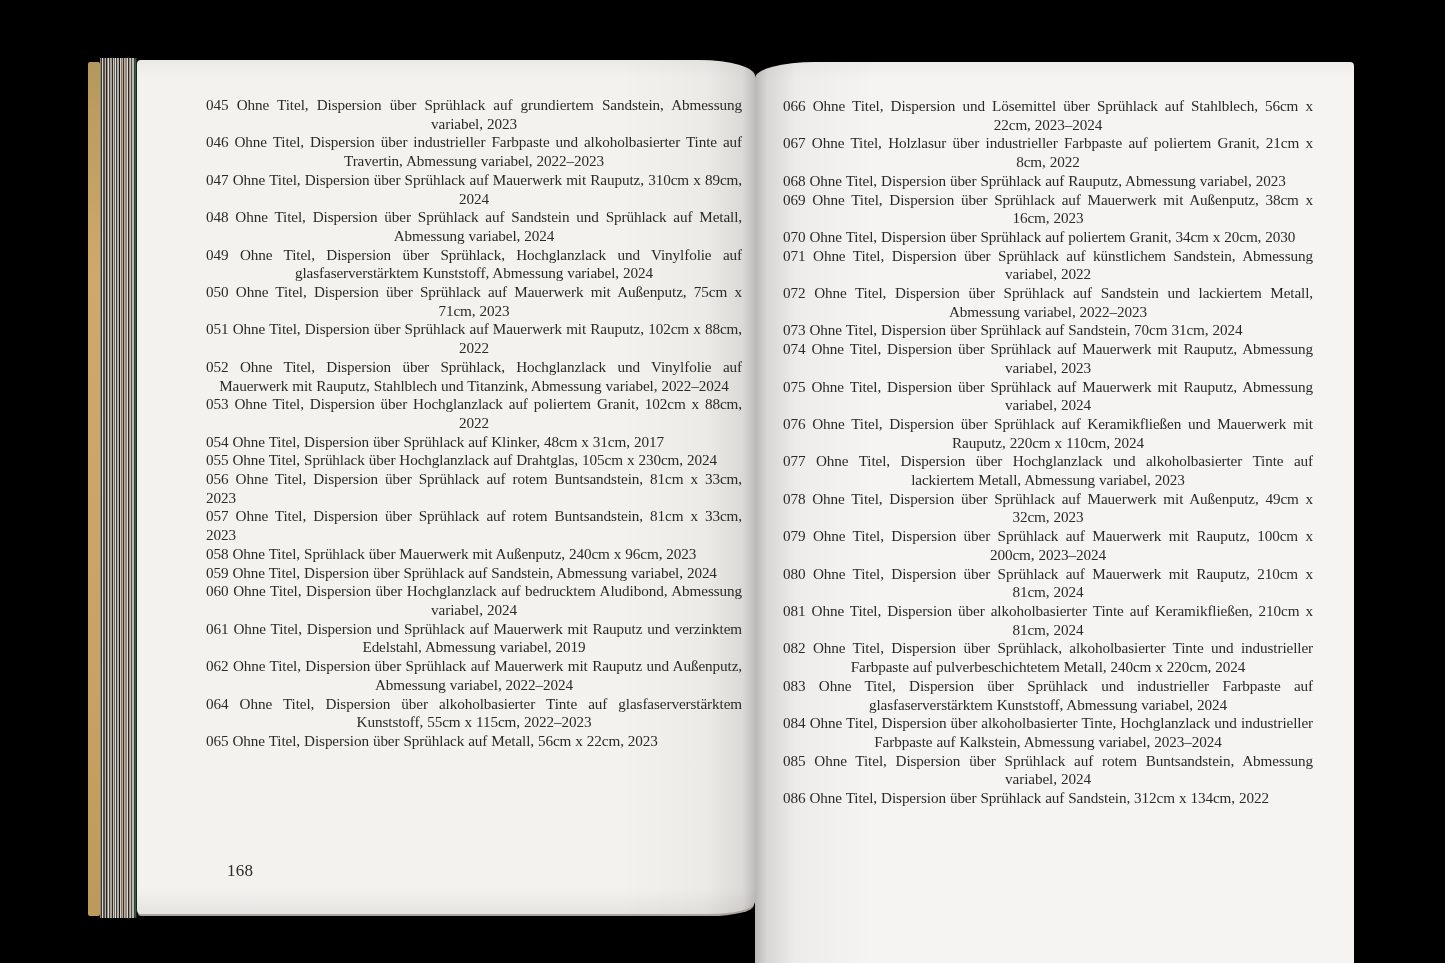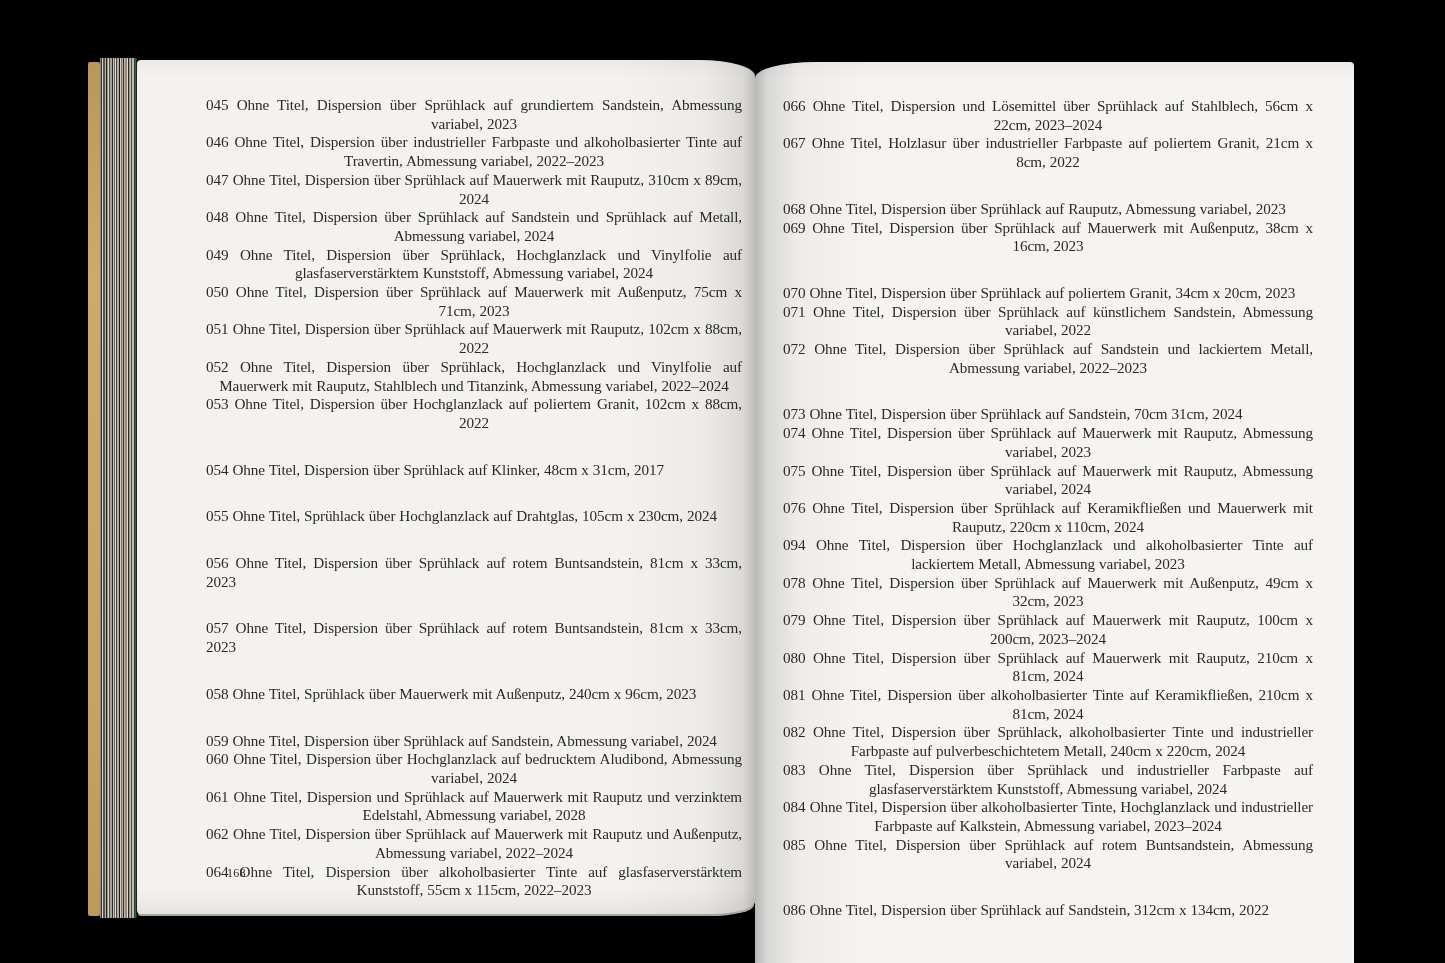--- a/index.html
+++ b/index.html
@@ -86,26 +86,26 @@
   .page-left .text-block  { left: 69px; top: 36px; width: 536px; }
   .page-right .text-block { left: 28px; top: 35px; width: 530px; }
 
   .entry {
     margin: 0;
     padding: 0;
     text-align: justify;
     text-align-last: center;
     hyphens: none;
   }
-  .entry.single { text-align-last: left; margin-top: 28px; }
+  .entry.single { text-align-last: left; }
   .entry .t { }
 
   .pagenum {
     position: absolute;
-    font-size: 12px;
+    font-size: 17px;
     letter-spacing: 0.2px;
   }
   .page-left .pagenum  { left: 90px;  bottom: 33px; }
   .page-right .pagenum { right: 84px; bottom: 30px; }
 </style>
 </head>
 <body>
 
 <div class="book">
 
@@ -173,57 +173,58 @@
         <p class="entry single"><span class="n">056</span> <span class="t">Ohne Titel,</span> <span class="d">Dispersion über Sprühlack auf rotem Buntsandstein, 81cm x 33cm, 2023</span></p>
 
         <p class="entry single"><span class="n">057</span> <span class="t">Ohne Titel,</span> <span class="d">Dispersion über Sprühlack auf rotem Buntsandstein, 81cm x 33cm, 2023</span></p>
 
         <p class="entry single"><span class="n">058</span> <span class="t">Ohne Titel,</span> <span class="d">Sprühlack über Mauerwerk mit Außenputz, 240cm x 96cm, 2023</span></p>
 
         <p class="entry single"><span class="n">059</span> <span class="t">Ohne Titel,</span> <span class="d">Dispersion über Sprühlack auf Sandstein, Abmessung variabel, 2024</span></p>
 
         <p class="entry"><span class="n">060</span> <span class="t">Ohne Titel,</span> <span class="d">Dispersion über Hochglanzlack auf bedrucktem Aludibond, Abmessung variabel, 2024</span></p>
 
-        <p class="entry"><span class="n">061</span> <span class="t">Ohne Titel,</span> <span class="d">Dispersion und Sprühlack auf Mauerwerk mit Rauputz und verzinktem Edelstahl, Abmessung variabel, 2028</span></p>
+        <p class="entry"><span class="n">061</span> <span class="t">Ohne Titel,</span> <span class="d">Dispersion und Sprühlack auf Mauerwerk mit Rauputz und verzinktem Edelstahl, Abmessung variabel, 2019</span></p>
 
         <p class="entry"><span class="n">062</span> <span class="t">Ohne Titel,</span> <span class="d">Dispersion über Sprühlack auf Mauerwerk mit Rauputz und Außenputz, Abmessung variabel, 2022–2024</span></p>
 
 
         <p class="entry"><span class="n">064</span> <span class="t">Ohne Titel,</span> <span class="d">Dispersion über alkoholbasierter Tinte auf glasfaserverstärktem Kunststoff, 55cm x 115cm, 2022–2023</span></p>
 
+        <p class="entry single"><span class="n">065</span> <span class="t">Ohne Titel,</span> <span class="d">Dispersion über Sprühlack auf Metall, 56cm x 22cm, 2023</span></p>
       </div>
     <div class="pagenum">168</div>
   </section>
 
   <section class="page page-right">
     <div class="text-block">
 
         <p class="entry"><span class="n">066</span> <span class="t">Ohne Titel,</span> <span class="d">Dispersion und Lösemittel über Sprühlack auf Stahlblech, 56cm x 22cm, 2023–2024</span></p>
 
         <p class="entry"><span class="n">067</span> <span class="t">Ohne Titel,</span> <span class="d">Holzlasur über industrieller Farbpaste auf poliertem Granit, 21cm x 8cm, 2022</span></p>
 
         <p class="entry single"><span class="n">068</span> <span class="t">Ohne Titel,</span> <span class="d">Dispersion über Sprühlack auf Rauputz, Abmessung variabel, 2023</span></p>
 
         <p class="entry"><span class="n">069</span> <span class="t">Ohne Titel,</span> <span class="d">Dispersion über Sprühlack auf Mauerwerk mit Außenputz, 38cm x 16cm, 2023</span></p>
 
-        <p class="entry single"><span class="n">070</span> <span class="t">Ohne Titel,</span> <span class="d">Dispersion über Sprühlack auf poliertem Granit, 34cm x 20cm, 2023</span></p>
+        <p class="entry single"><span class="n">070</span> <span class="t">Ohne Titel,</span> <span class="d">Dispersion über Sprühlack auf poliertem Granit, 34cm x 20cm, 2030</span></p>
 
         <p class="entry"><span class="n">071</span> <span class="t">Ohne Titel,</span> <span class="d">Dispersion über Sprühlack auf künstlichem Sandstein, Abmessung variabel, 2022</span></p>
 
         <p class="entry"><span class="n">072</span> <span class="t">Ohne Titel,</span> <span class="d">Dispersion über Sprühlack auf Sandstein und lackiertem Metall, Abmessung variabel, 2022–2023</span></p>
 
         <p class="entry single"><span class="n">073</span> <span class="t">Ohne Titel,</span> <span class="d">Dispersion über Sprühlack auf Sandstein, 70cm 31cm, 2024</span></p>
 
         <p class="entry"><span class="n">074</span> <span class="t">Ohne Titel,</span> <span class="d">Dispersion über Sprühlack auf Mauerwerk mit Rauputz, Abmessung variabel, 2023</span></p>
 
         <p class="entry"><span class="n">075</span> <span class="t">Ohne Titel,</span> <span class="d">Dispersion über Sprühlack auf Mauerwerk mit Rauputz, Abmessung variabel, 2024</span></p>
 
         <p class="entry"><span class="n">076</span> <span class="t">Ohne Titel,</span> <span class="d">Dispersion über Sprühlack auf Keramikfließen und Mauerwerk mit Rauputz, 220cm x 110cm, 2024</span></p>
 
-        <p class="entry"><span class="n">094</span> <span class="t">Ohne Titel,</span> <span class="d">Dispersion über Hochglanzlack und alkoholbasierter Tinte auf lackiertem Metall, Abmessung variabel, 2023</span></p>
+        <p class="entry"><span class="n">077</span> <span class="t">Ohne Titel,</span> <span class="d">Dispersion über Hochglanzlack und alkoholbasierter Tinte auf lackiertem Metall, Abmessung variabel, 2023</span></p>
 
         <p class="entry"><span class="n">078</span> <span class="t">Ohne Titel,</span> <span class="d">Dispersion über Sprühlack auf Mauerwerk mit Außenputz, 49cm x 32cm, 2023</span></p>
 
         <p class="entry"><span class="n">079</span> <span class="t">Ohne Titel,</span> <span class="d">Dispersion über Sprühlack auf Mauerwerk mit Rauputz, 100cm x 200cm, 2023–2024</span></p>
 
         <p class="entry"><span class="n">080</span> <span class="t">Ohne Titel,</span> <span class="d">Dispersion über Sprühlack auf Mauerwerk mit Rauputz, 210cm x 81cm, 2024</span></p>
 
         <p class="entry"><span class="n">081</span> <span class="t">Ohne Titel,</span> <span class="d">Dispersion über alkoholbasierter Tinte auf Keramikfließen, 210cm x 81cm, 2024</span></p>
 
         <p class="entry"><span class="n">082</span> <span class="t">Ohne Titel,</span> <span class="d">Dispersion über Sprühlack, alkoholbasierter Tinte und industrieller Farbpaste auf pulverbeschichtetem Metall, 240cm x 220cm, 2024</span></p>

